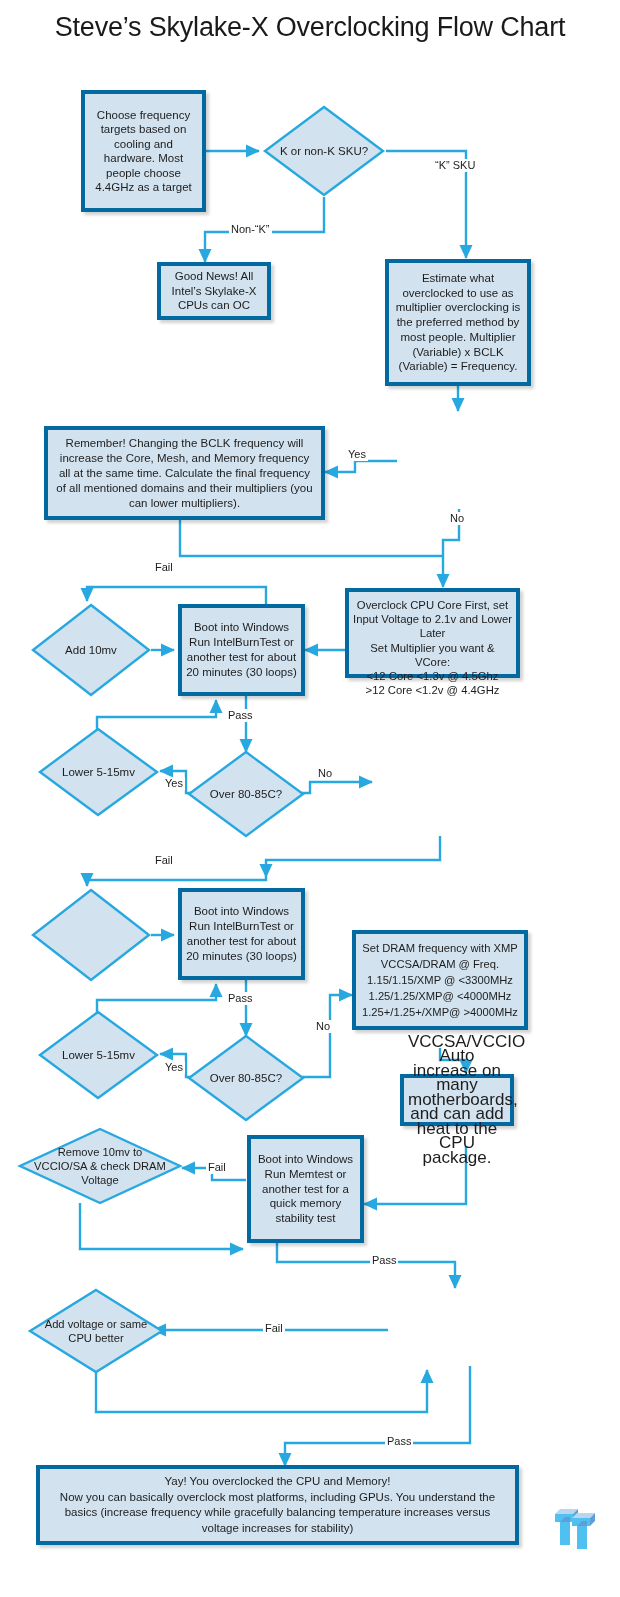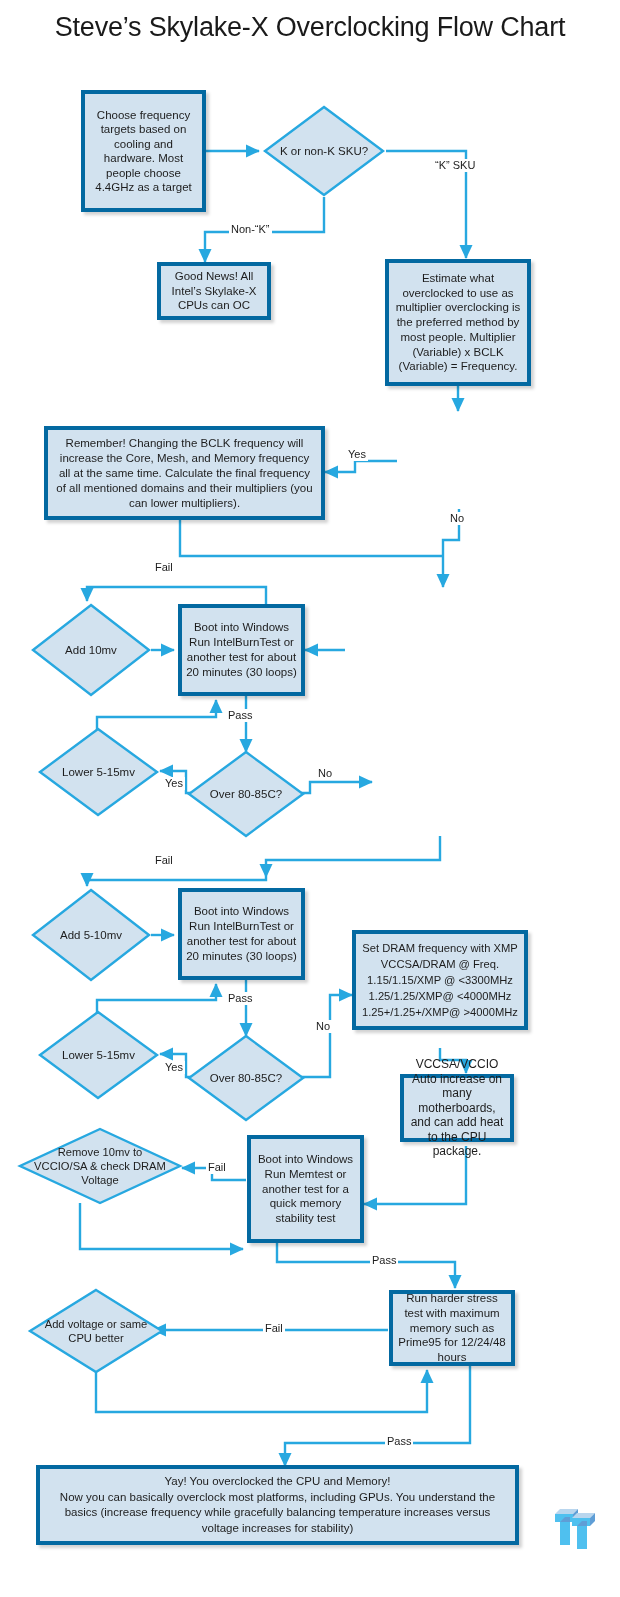--- a/index.html
+++ b/index.html
@@ -196,20 +196,28 @@
 
   <div class="node box" style="left:385px; top:259px; width:146px; height:127px; font-size:11.5px; line-height:14.8px;">
     <span class="txt">Estimate what overclocked to use as multiplier overclocking is the preferred method by most people. Multiplier (Variable) x BCLK (Variable) = Frequency.</span>
   </div>
 
 
   <div class="node box" style="left:44px; top:426px; width:281px; height:94px; font-size:11.5px; line-height:15px; padding:3px 7px;">
     <span class="txt">Remember! Changing the BCLK frequency will increase the Core, Mesh, and Memory frequency all at the same time. Calculate the final frequency of all mentioned domains and their multipliers (you can lower multipliers).</span>
   </div>
 
+  <div class="node box" style="left:345px; top:588px; width:175px; height:90px; font-size:11.3px; line-height:14.2px; align-items:flex-start; padding-top:6px;">
+    <span class="txt">
+      <span style="display:block;">Overclock CPU Core First, set Input Voltage to 2.1v and Lower Later</span>
+      <span style="display:block;">Set Multiplier you want &amp; VCore:</span>
+      <span style="display:block;">&lt;12 Core &lt;1.3v @ 4.5Ghz</span>
+      <span style="display:block;">&gt;12 Core &lt;1.2v @ 4.4GHz</span>
+    </span>
+  </div>
 
   <div class="node box" style="left:178px; top:604px; width:127px; height:92px; font-size:11.5px; line-height:14.8px;">
     <span class="txt">Boot into Windows Run IntelBurnTest or another test for about 20 minutes (30 loops)</span>
   </div>
 
   <div class="diamond" style="left:30px; top:602px; width:122px; height:96px;">
     <svg class="shape" viewBox="0 0 122 96" preserveAspectRatio="none">
       <polygon points="61,3 119,48 61,93 3,48" fill="#d2e2ef" stroke="#27a8e0" stroke-width="2.4"></polygon>
     </svg>
     <span class="label" style="font-size:11.5px;">Add 10mv</span>
@@ -231,21 +239,20 @@
 
 
   <div class="node box" style="left:178px; top:888px; width:127px; height:92px; font-size:11.5px; line-height:14.8px;">
     <span class="txt">Boot into Windows Run IntelBurnTest or another test for about 20 minutes (30 loops)</span>
   </div>
 
   <div class="diamond" style="left:30px; top:887px; width:122px; height:96px;">
     <svg class="shape" viewBox="0 0 122 96" preserveAspectRatio="none">
       <polygon points="61,3 119,48 61,93 3,48" fill="#d2e2ef" stroke="#27a8e0" stroke-width="2.4"></polygon>
     </svg>
-    <span class="label" style="font-size:11.5px;">Add 5-10mv</span>
   </div>
 
   <div class="diamond" style="left:186px; top:1033px; width:120px; height:90px;">
     <svg class="shape" viewBox="0 0 120 90" preserveAspectRatio="none">
       <polygon points="60,3 117,45 60,87 3,45" fill="#d2e2ef" stroke="#27a8e0" stroke-width="2.4"></polygon>
     </svg>
     <span class="label" style="font-size:11.5px;">Over 80-85C?</span>
   </div>
 
   <div class="diamond" style="left:37px; top:1009px; width:123px; height:92px;">
@@ -257,38 +264,35 @@
 
   <div class="node box" style="left:352px; top:930px; width:176px; height:100px; font-size:11.2px; line-height:16px; padding:4px 4px;">
     <span class="txt">
       <span style="display:block;">Set DRAM frequency with XMP VCCSA/DRAM @ Freq.</span>
       <span style="display:block;">1.15/1.15/XMP @ &lt;3300MHz</span>
       <span style="display:block;">1.25/1.25/XMP@ &lt;4000MHz</span>
       <span style="display:block;">1.25+/1.25+/XMP@ &gt;4000MHz</span>
     </span>
   </div>
 
-  <div class="node box" style="left:400px; top:1074px; width:114px; height:68px; font-size:12px; line-height:14.5px;">
+  <div class="node box" style="left:400px; top:1074px; width:114px; height:52px; font-size:17px; line-height:14.5px;">
     <span class="txt">VCCSA/VCCIO Auto increase on many motherboards, and can add heat to the CPU package.</span>
   </div>
 
   <div class="node box" style="left:247px; top:1135px; width:117px; height:108px; font-size:11.5px; line-height:14.8px;">
     <span class="txt">Boot into Windows Run Memtest or another test for a quick memory stability test</span>
   </div>
 
   <div class="diamond" style="left:17px; top:1126px; width:166px; height:80px;">
     <svg class="shape" viewBox="0 0 166 80" preserveAspectRatio="none">
       <polygon points="83,3 163,40 83,77 3,40" fill="#d2e2ef" stroke="#27a8e0" stroke-width="2.4"></polygon>
     </svg>
     <span class="label" style="font-size:11.2px; line-height:14px; left:9%; width:82%;">Remove 10mv to VCCIO/SA &amp; check DRAM Voltage</span>
   </div>
 
-  <div class="node box" style="left:389px; top:1290px; width:126px; height:76px; font-size:11.5px; line-height:14.8px;">
-    <span class="txt">Run harder stress test with maximum memory such as Prime95 for 12/24/48 hours</span>
-  </div>
 
   <div class="diamond" style="left:27px; top:1287px; width:138px; height:88px;">
     <svg class="shape" viewBox="0 0 138 88" preserveAspectRatio="none">
       <polygon points="69,3 135,44 69,85 3,44" fill="#d2e2ef" stroke="#27a8e0" stroke-width="2.4"></polygon>
     </svg>
     <span class="label" style="font-size:11.2px; line-height:14px; left:10%; width:80%;">Add voltage or same CPU better</span>
   </div>
 
   <div class="node box" style="left:36px; top:1465px; width:483px; height:80px; font-size:11.5px; line-height:15.5px; padding:16px 10px;">
     <span class="txt">

